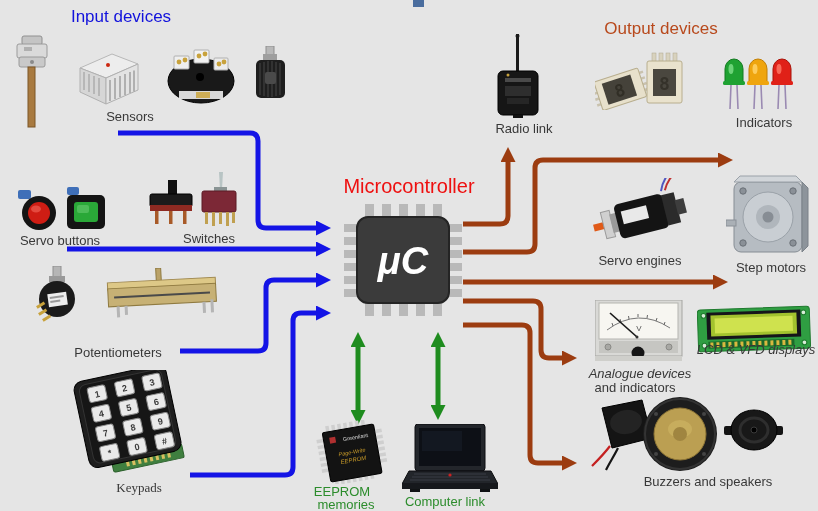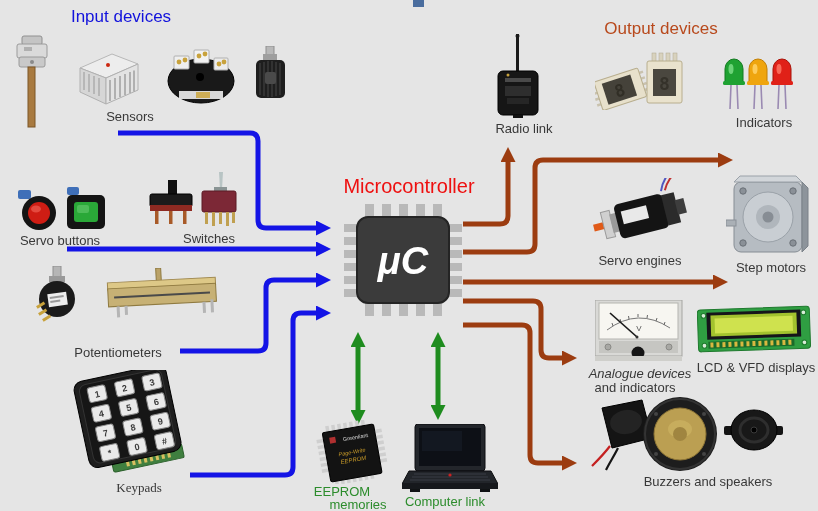--- a/index.html
+++ b/index.html
@@ -444,25 +444,25 @@
     <circle cx="164" cy="40" r="3" fill="#000000" stroke="#3a3a3a"></circle>
   </svg>
 
   <div class="lbl" style="left: 130px; top: 109px; color: rgb(56, 56, 56);">Sensors</div>
   <div class="lbl" style="left: 60px; top: 233px; color: rgb(56, 56, 56);">Servo buttons</div>
   <div class="lbl" style="left: 209px; top: 231px; color: rgb(56, 56, 56);">Switches</div>
   <div class="lbl" style="left: 118px; top: 345px; color: rgb(56, 56, 56);">Potentiometers</div>
   <div class="lbl" style="left: 139px; top: 480px; color: rgb(56, 56, 56); font-family: Liberation Serif, serif;">Keypads</div>
 
   <div class="lbl" style="left: 342px; top: 484px; color: rgb(44, 140, 44);">EEPROM</div>
-  <div class="lbl" style="left: 358px; top: 497px; color: rgb(44, 140, 44);">memories</div>
+  <div class="lbl" style="left: 346px; top: 497px; color: rgb(44, 140, 44);">memories</div>
   <div class="lbl" style="left: 445px; top: 494px; color: rgb(44, 140, 44);">Computer link</div>
 
   <div class="lbl" style="left: 524px; top: 121px; color: rgb(56, 56, 56);">Radio link</div>
   <div class="lbl" style="left: 764px; top: 115px; color: rgb(56, 56, 56);">Indicators</div>
   <div class="lbl" style="left: 640px; top: 253px; color: rgb(56, 56, 56);">Servo engines</div>
   <div class="lbl" style="left: 771px; top: 260px; color: rgb(56, 56, 56);">Step motors</div>
   <div class="lbl" style="left: 640px; top: 366px; color: rgb(56, 56, 56); font-style: italic;">Analogue devices</div>
   <div class="lbl" style="left: 635px; top: 380px; color: rgb(56, 56, 56);">and indicators</div>
-  <div class="lbl" style="left: 756px; top: 360px; color: rgb(56, 56, 56);">LCD &amp; VFD displays</div>
+  <div class="lbl" style="left: 756px; top: 342px; color: rgb(56, 56, 56); font-style: italic;">LCD &amp; VFD displays</div>
   <div class="lbl" style="left: 708px; top: 474px; color: rgb(56, 56, 56);">Buzzers and speakers</div>
 
 </div>
 
 </body></html>

